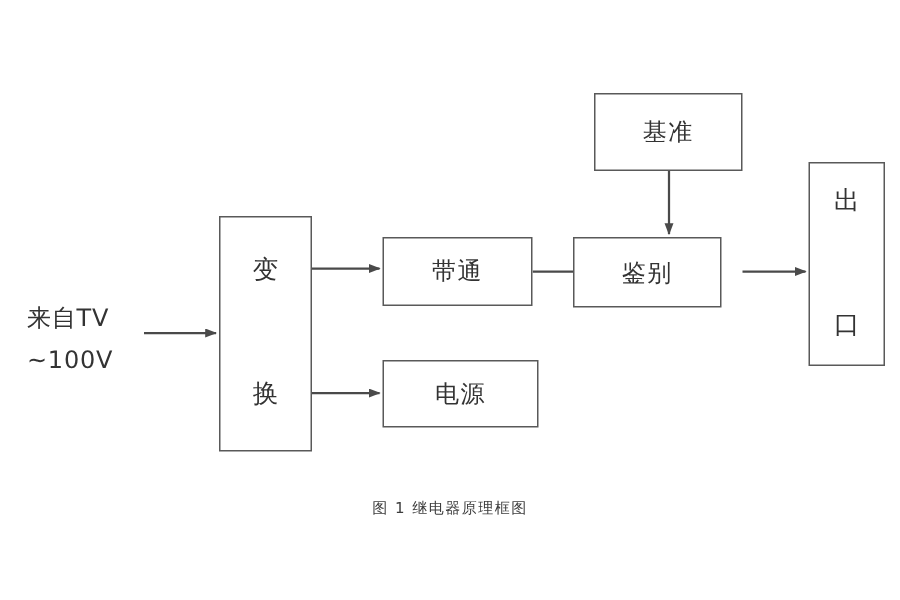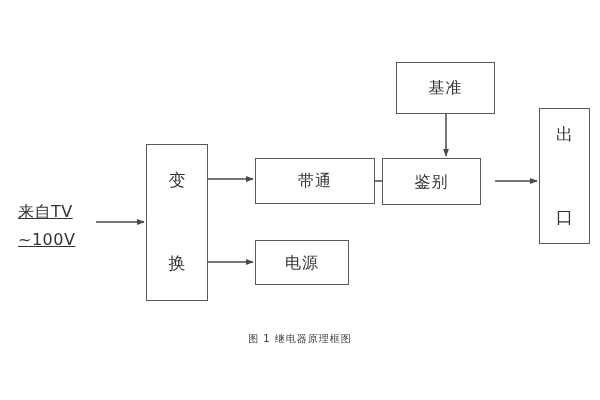--- a/index.html
+++ b/index.html
@@ -36,21 +36,20 @@
     font-size: 17px;
     line-height: 2.45;
     letter-spacing: 0;
   }
   .src-label {
     position: absolute;
     font-size: 16px;
     color: #333333;
     white-space: nowrap;
     letter-spacing: 0.5px;
-    text-decoration: underline;
   }
   .caption {
     position: absolute;
     left: 0;
     width: 100%;
     text-align: center;
     font-size: 10px;
     color: #3d3d3d;
     letter-spacing: 1px;
   }
@@ -94,25 +93,25 @@
 
   <div class="src-label" style="left:18px; top:202px;">来自TV</div>
   <div class="src-label" style="left:18px; top:230px;">~100V</div>
 
   <div class="box" style="left:146px; top:144px; width:62px; height:157px;">
     <span class="box-label vertical">变
 
 换</span>
   </div>
 
-  <div class="box" style="left:255px; top:158px; width:120px; height:46px;">
+  <div class="box" style="left:255px; top:158px; width:100px; height:46px;">
     <span class="box-label">带通</span>
   </div>
 
-  <div class="box" style="left:255px; top:240px; width:94px; height:45px;">
+  <div class="box" style="left:255px; top:240px; width:104px; height:45px;">
     <span class="box-label">电源</span>
   </div>
 
   <div class="box" style="left:396px; top:62px; width:99px; height:52px;">
     <span class="box-label">基准</span>
   </div>
 
   <div class="box" style="left:382px; top:158px; width:99px; height:47px;">
     <span class="box-label">鉴别</span>
   </div>

